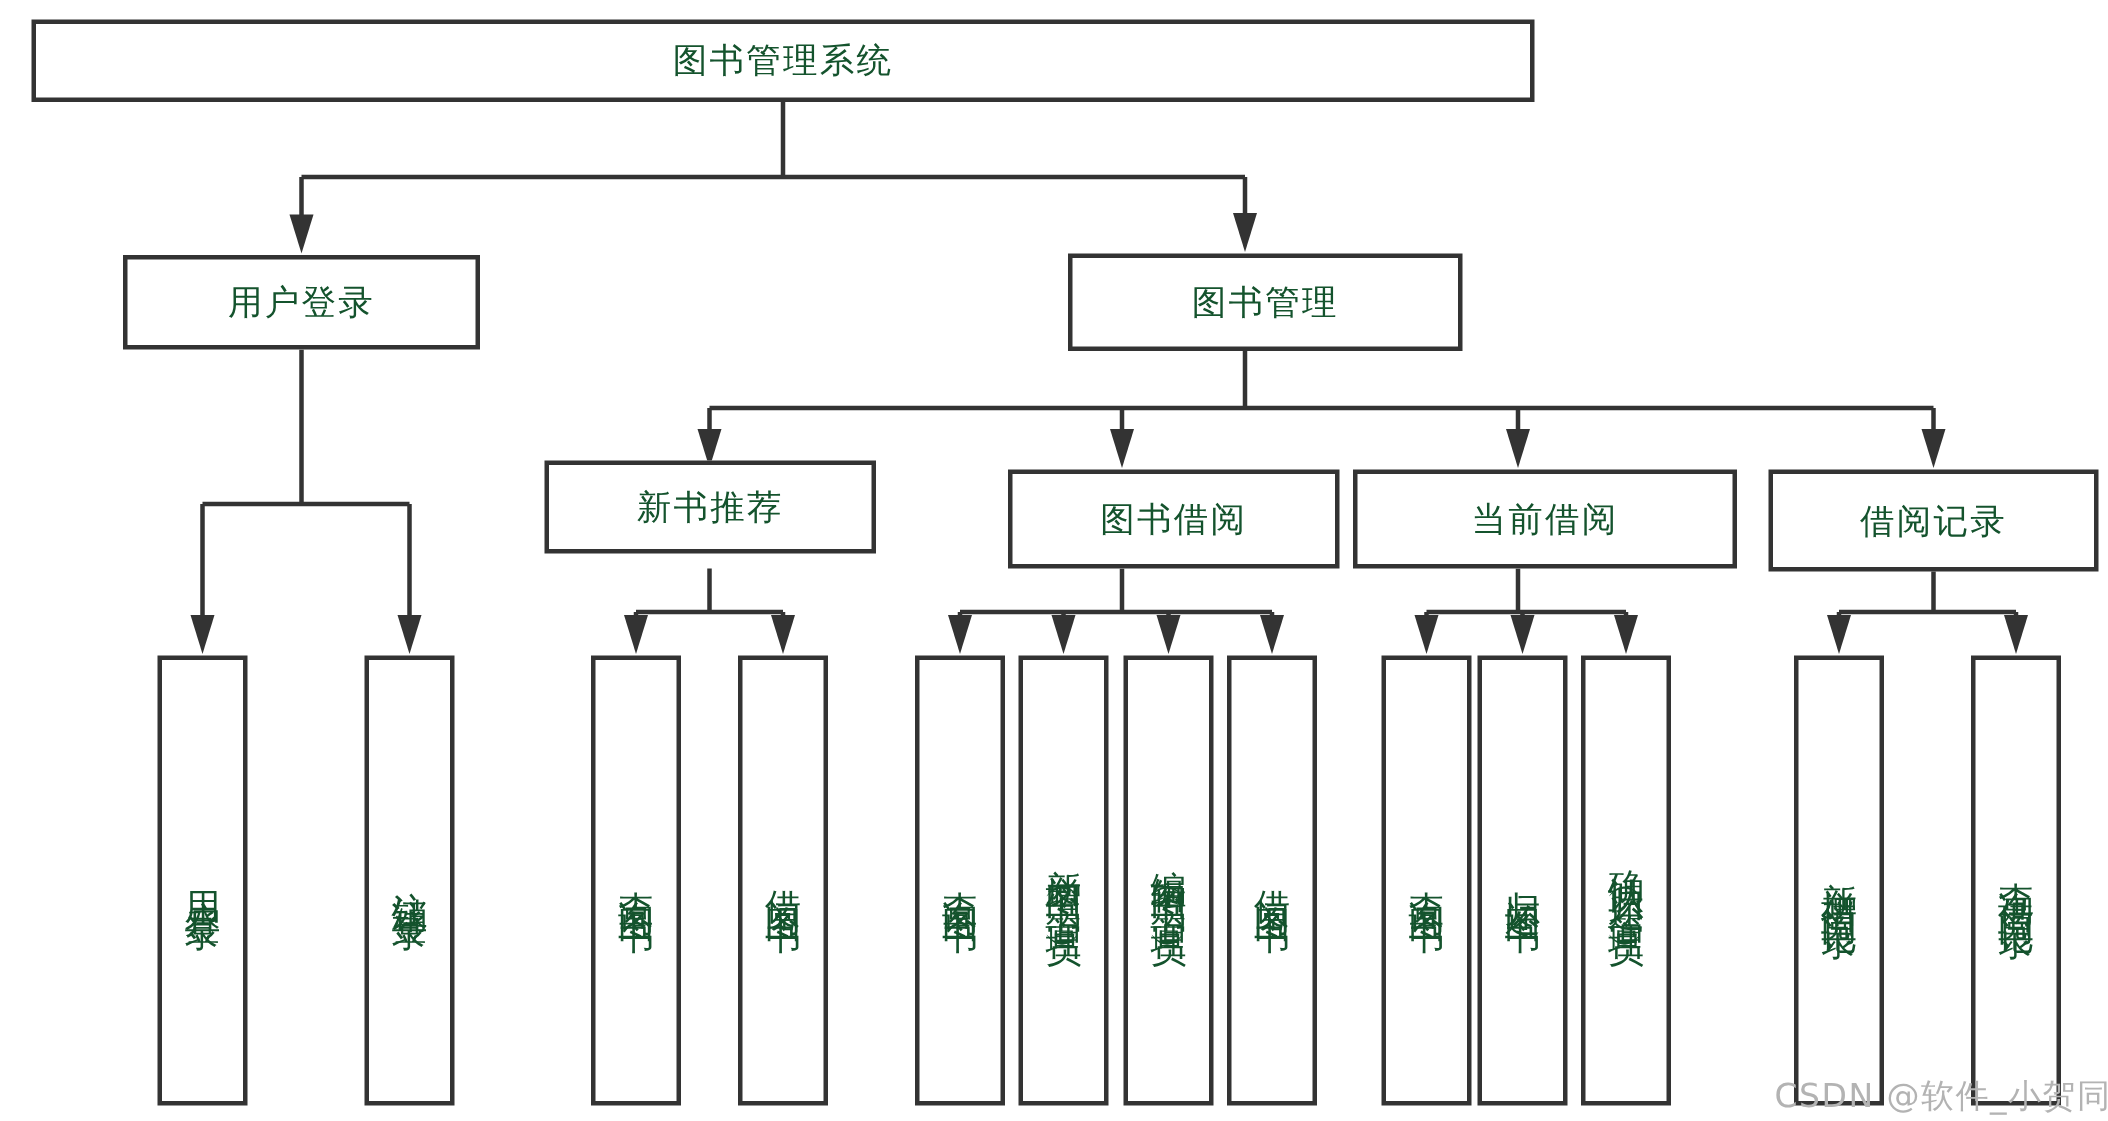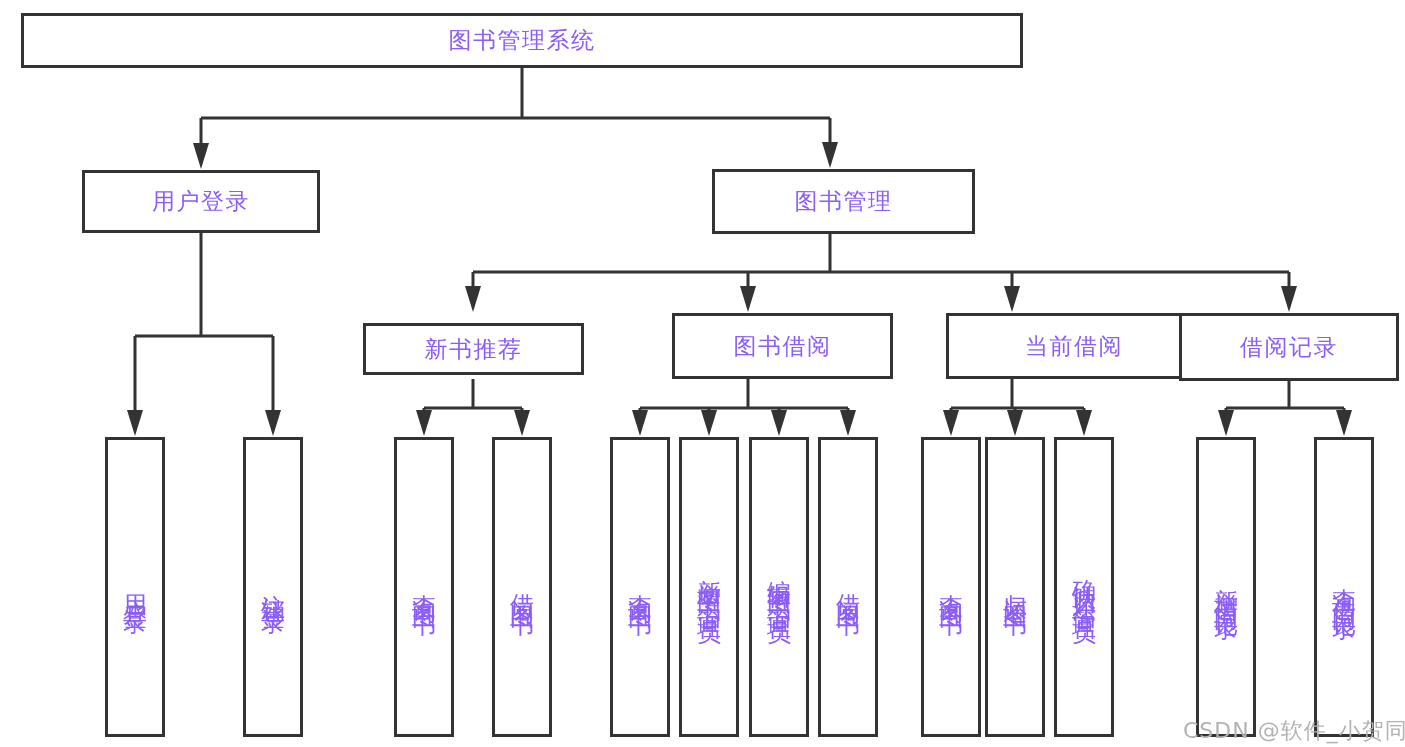--- a/index.html
+++ b/index.html
@@ -4,21 +4,21 @@
 <style>
   html,body{margin:0;padding:0;background:#ffffff;}
   .stage{
     position:relative;width:1405px;height:747px;background:#ffffff;
     font-family:"DejaVu Sans","Liberation Sans",sans-serif;overflow:hidden;
   }
   .connectors{position:absolute;left:0;top:0;}
   .box{
     position:absolute;background:#ffffff;border:3px solid #333333;
     box-sizing:border-box;display:flex;align-items:center;justify-content:center;
-    color:#8b5cf6;
+    color:#14532d;
   }
   .box.h .lbl{font-size:23px;letter-spacing:1.5px;white-space:nowrap;}
   .box.v .lbl{
     writing-mode:vertical-rl;text-orientation:mixed;
     font-size:24px;letter-spacing:6px;line-height:1;
   }
   .watermark{
     position:absolute;left:1183px;top:716px;
     font-size:22px;color:#b3b3b3;white-space:nowrap;letter-spacing:1px;
   }
@@ -71,27 +71,27 @@
     <span class="lbl">图书管理系统</span>
   </div>
 
   <div class="box h" style="left:82px;top:170px;width:238px;height:63px">
     <span class="lbl">用户登录</span>
   </div>
   <div class="box h" style="left:712px;top:169px;width:263px;height:65px">
     <span class="lbl">图书管理</span>
   </div>
 
-  <div class="box h" style="left:363px;top:323px;width:221px;height:52px">
+  <div class="box h" style="left:363px;top:307px;width:221px;height:62px">
     <span class="lbl">新书推荐</span>
   </div>
   <div class="box h" style="left:672px;top:313px;width:221px;height:66px">
     <span class="lbl">图书借阅</span>
   </div>
-  <div class="box h" style="left:946px;top:313px;width:256px;height:66px">
+  <div class="box h" style="left:902px;top:313px;width:256px;height:66px">
     <span class="lbl">当前借阅</span>
   </div>
   <div class="box h" style="left:1179px;top:313px;width:220px;height:68px">
     <span class="lbl">借阅记录</span>
   </div>
 
   <div class="box v" style="left:105px;top:437px;width:60px;height:300px">
     <span class="lbl">用户登录</span>
   </div>
   <div class="box v" style="left:243px;top:437px;width:60px;height:300px">

